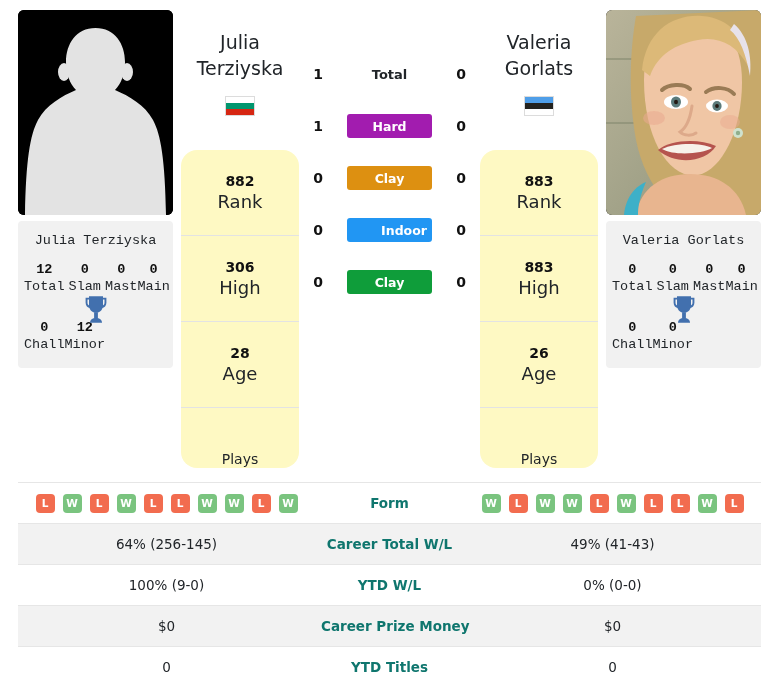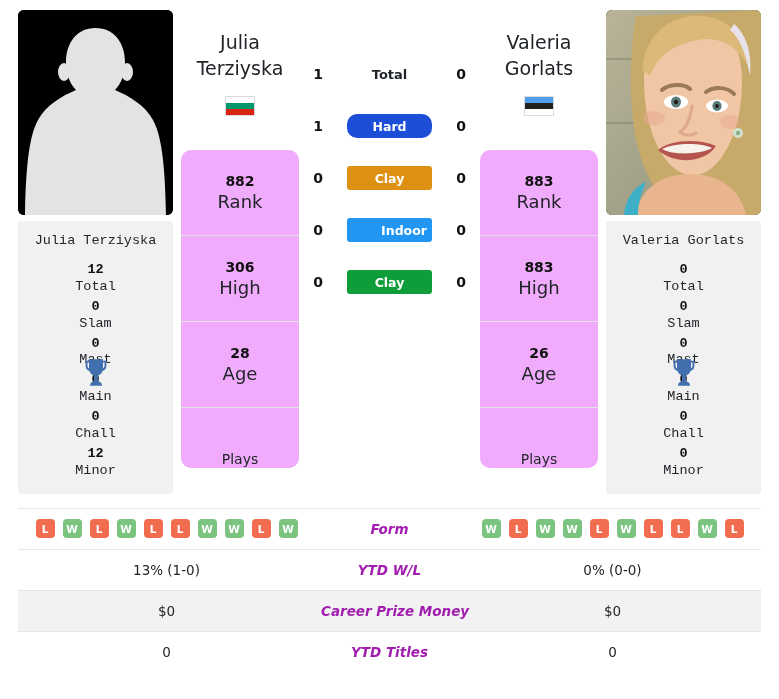--- a/index.html
+++ b/index.html
@@ -42,22 +42,22 @@
     font-family: Liberation Mono, monospace;
   }
   .player-card .pname {
     font-size: 13.5px;
     color: #212529;
     margin-bottom: 14px;
     white-space: nowrap;
   }
   .titles-grid {
     display: grid;
-    grid-template-columns: 1fr;
-    row-gap: 3px;
+    grid-template-columns: 1fr 1fr 1fr 1fr;
+    row-gap: 24px;
     position: relative;
   }
   .tcell { text-align: center; line-height: 1.25; }
   .tcell .tv { font-size: 13.5px; font-weight: bold; color: #111; }
   .tcell .tl { font-size: 13.5px; color: #212529; }
   .trophy {
     position: absolute;
     left: 50%; top: 50%;
     transform: translate(-50%, -46%);
     width: 26px; height: 30px;
@@ -72,22 +72,22 @@
     line-height: 1.35;
     color: #212529;
     min-height: 52px;
   }
   .flag-wrap { display: flex; justify-content: center; margin-top: 14px; }
   .flag { width: 30px; height: 20px; display: block; border: 1px solid #dcdcdc; }
   .flag svg { display: block; width: 100%; height: 100%; }
 
   .stat-stack {
     margin-top: 34px;
-    background: #f0abfc;
-    border-radius: 10px;
+    background: #fef9c3;
+    border-radius: 16px;
     overflow: hidden;
   }
   .stat-box {
     height: 86px;
     display: flex; flex-direction: column;
     align-items: center; justify-content: center;
     border-bottom: 1px solid #e3e3e3;
     line-height: 1.3;
   }
   .stat-box:last-child { border-bottom: none; }
@@ -154,23 +154,22 @@
     vertical-align: middle;
     font-size: 13.5px;
     color: #212529;
     padding: 0 6px;
   }
   .stats-table td.side { text-align: center; width: 297px; }
   .stats-table td.mid {
     text-align: center;
     width: 149px;
     font-weight: bold;
-    color: #a21caf;
+    color: #0f766e;
     white-space: nowrap;
-    font-style: italic;
   }
   .form-row-cell { padding: 0 !important; }
   .badges {
     display: flex;
     justify-content: center;
     align-items: center;
     gap: 8px;
   }
   .badge {
     width: 19px; height: 19px;
@@ -272,21 +271,21 @@
     </div>
 
     <div class="center-col">
         <div class="srow">
           <div class="sc">1</div>
           <div class="plain">Total</div>
           <div class="sc">0</div>
         </div>
         <div class="srow">
           <div class="sc">1</div>
-          <div class="pill" style="background: #1d4ed8; border-radius: 10px;">Hard</div>
+          <div class="pill" style="background: #a21caf;">Hard</div>
           <div class="sc">0</div>
         </div>
         <div class="srow">
           <div class="sc">0</div>
           <div class="pill" style="background: rgb(221, 144, 17);">Clay</div>
           <div class="sc">0</div>
         </div>
         <div class="srow">
           <div class="sc">0</div>
           <div class="pill" style="background: rgb(33, 150, 243); padding-left: 29px;">Indoor</div>
@@ -444,22 +443,27 @@
               <span class="badge W">W</span>
               <span class="badge L">L</span>
               <span class="badge W">W</span>
               <span class="badge L">L</span>
               <span class="badge L">L</span>
               <span class="badge W">W</span>
               <span class="badge L">L</span>
             </div>
           </td>
         </tr>
+        <tr class="alt">
+          <td class="side">64% (256-145)</td>
+          <td class="mid">Career Total W/L</td>
+          <td class="side">49% (41-43)</td>
+        </tr>
         <tr>
-          <td class="side">13% (1-0)</td>
+          <td class="side">100% (9-0)</td>
           <td class="mid">YTD W/L</td>
           <td class="side">0% (0-0)</td>
         </tr>
         <tr class="alt">
           <td class="side">$0</td>
           <td class="mid">Career Prize Money</td>
           <td class="side">$0</td>
         </tr>
         <tr>
           <td class="side">0</td>

